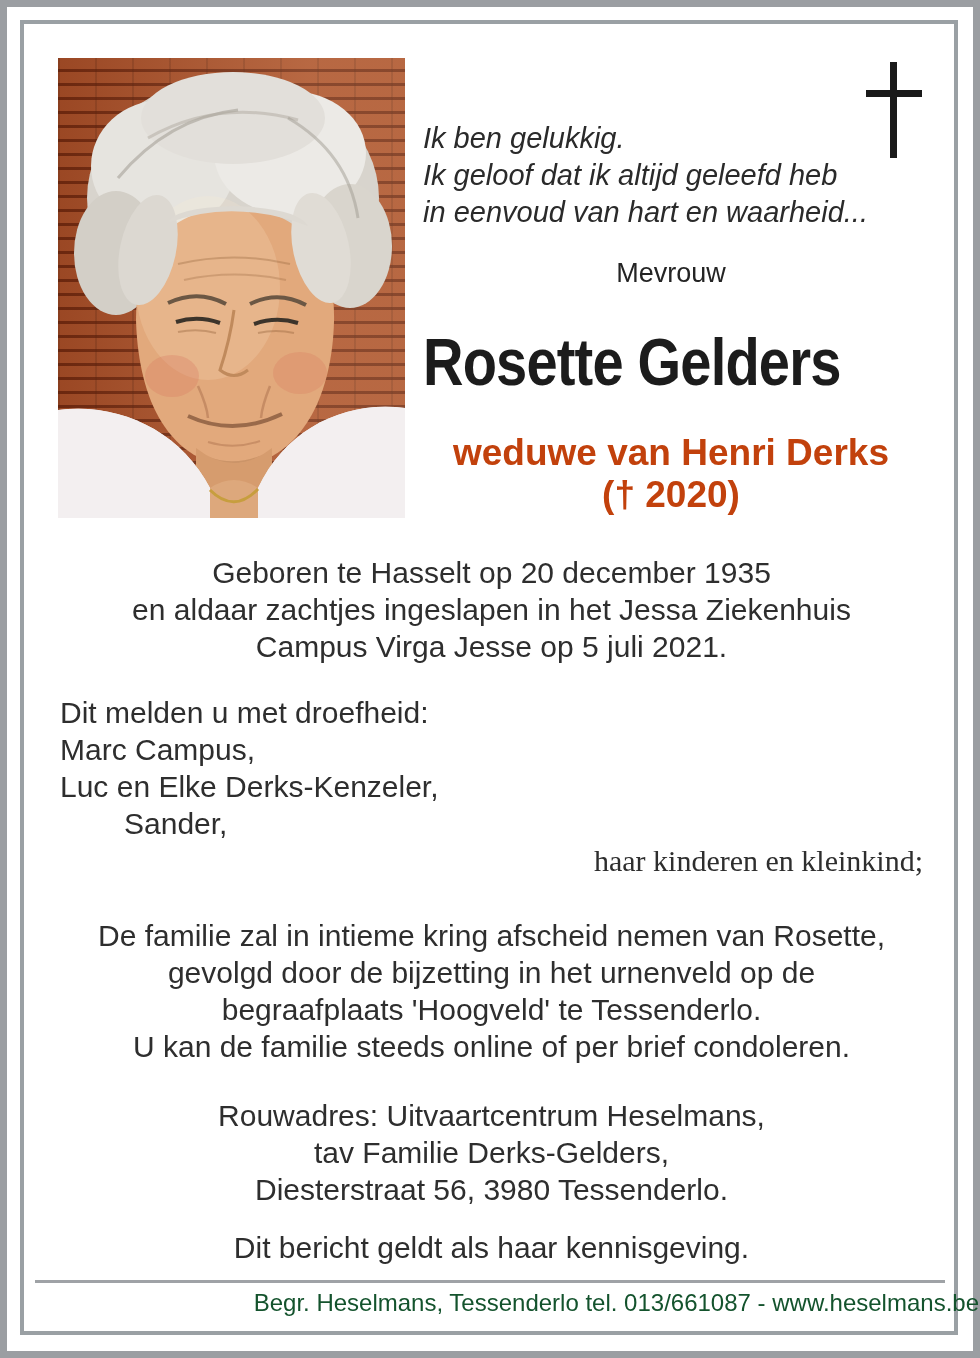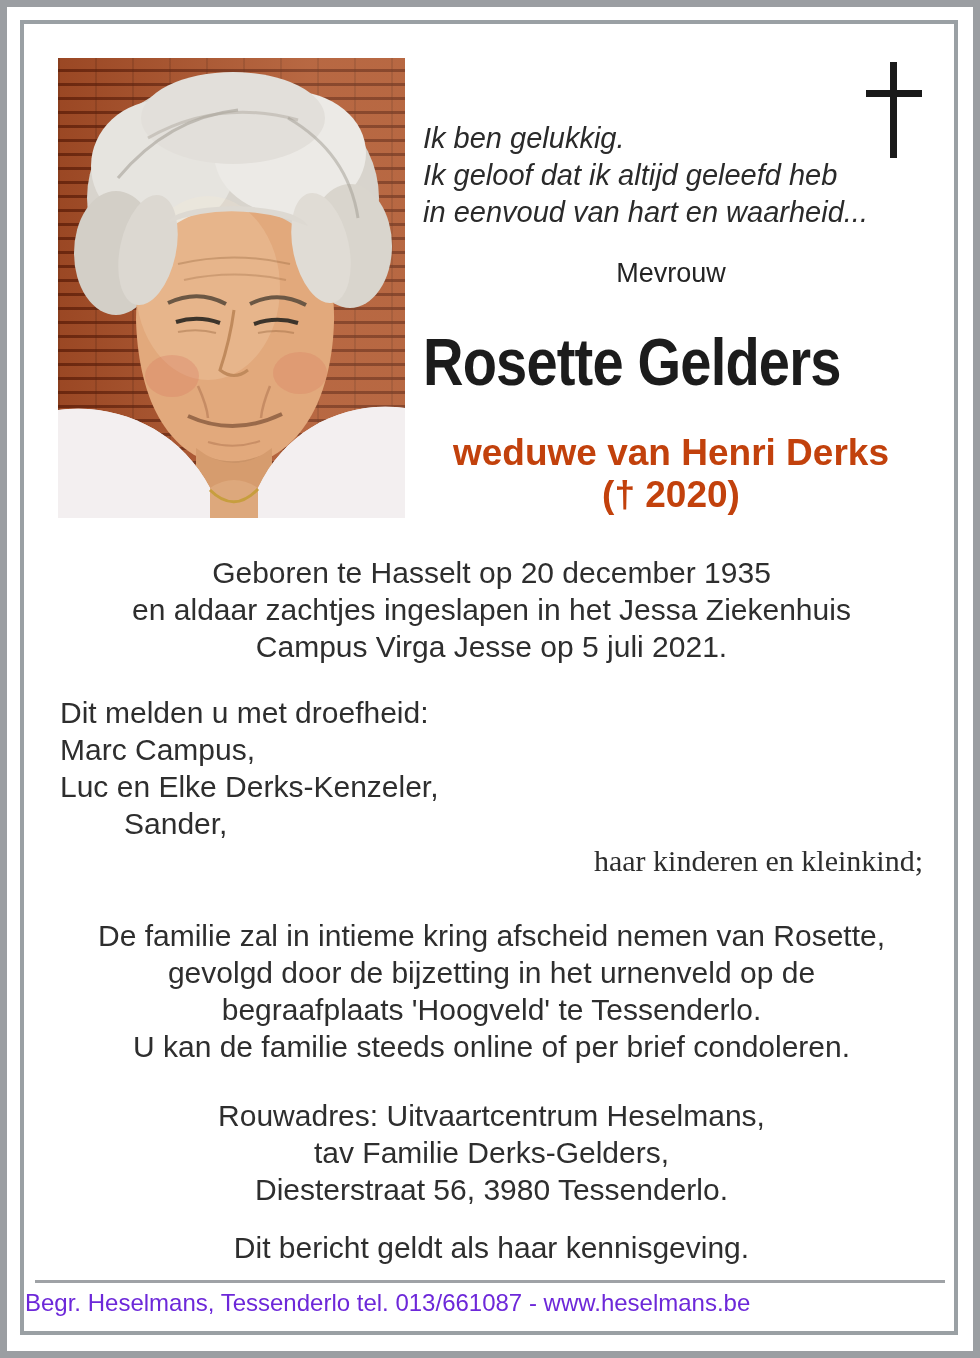--- a/index.html
+++ b/index.html
@@ -43,22 +43,22 @@
   .mourners .indent{padding-left:64px;}
 
   .p-birth{top:554px;}
   .p-mourn{top:694px;}
   .p-relation{top:842px;font-family:Liberation Serif, serif;}
   .p-farewell{top:917px;}
   .p-address{top:1077px;margin-top:20px;}
   .p-notice{top:1229px;}
 
   .rule{position:absolute;left:35px;top:1280px;width:910px;height:3px;background:#9fa2a6;}
-  .footer{position:absolute;left:25px;top:1288px;width:930px;text-align:left;
-          font-size:24px;line-height:30px;color:#6d28d9;}
+  .footer{position:absolute;left:25px;top:1288px;width:930px;text-align:right;
+          font-size:24px;line-height:30px;color:#14532d;padding-left:24px;}
 </style>
 </head>
 <body>
 
 <div class="page">
   <div class="edge"></div>
   <div class="frame"></div>
 
   <div class="photo">
     <svg width="347" height="460" viewBox="0 0 347 460">

